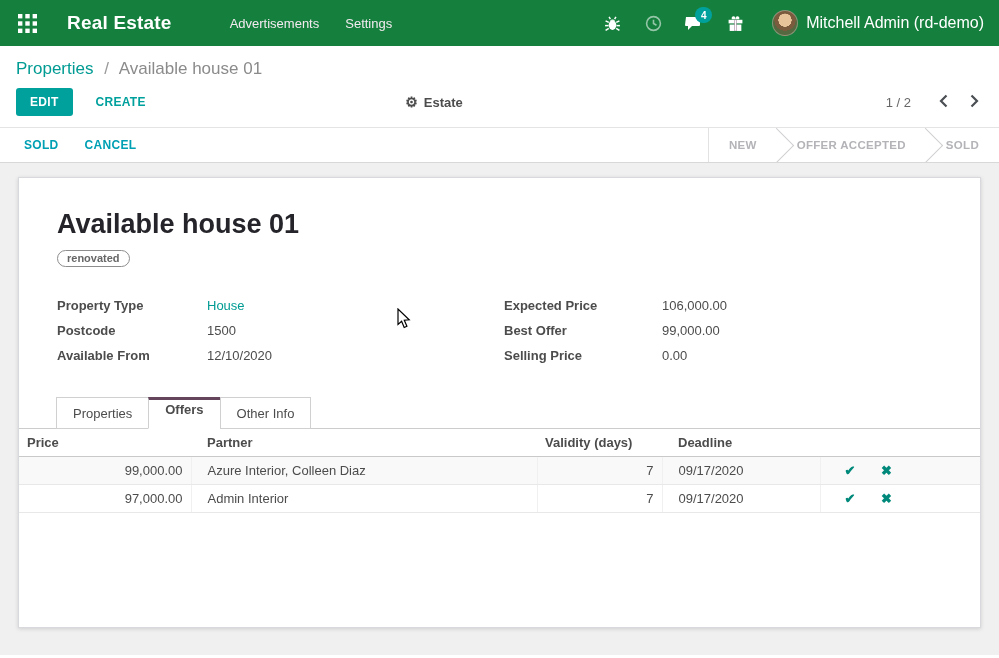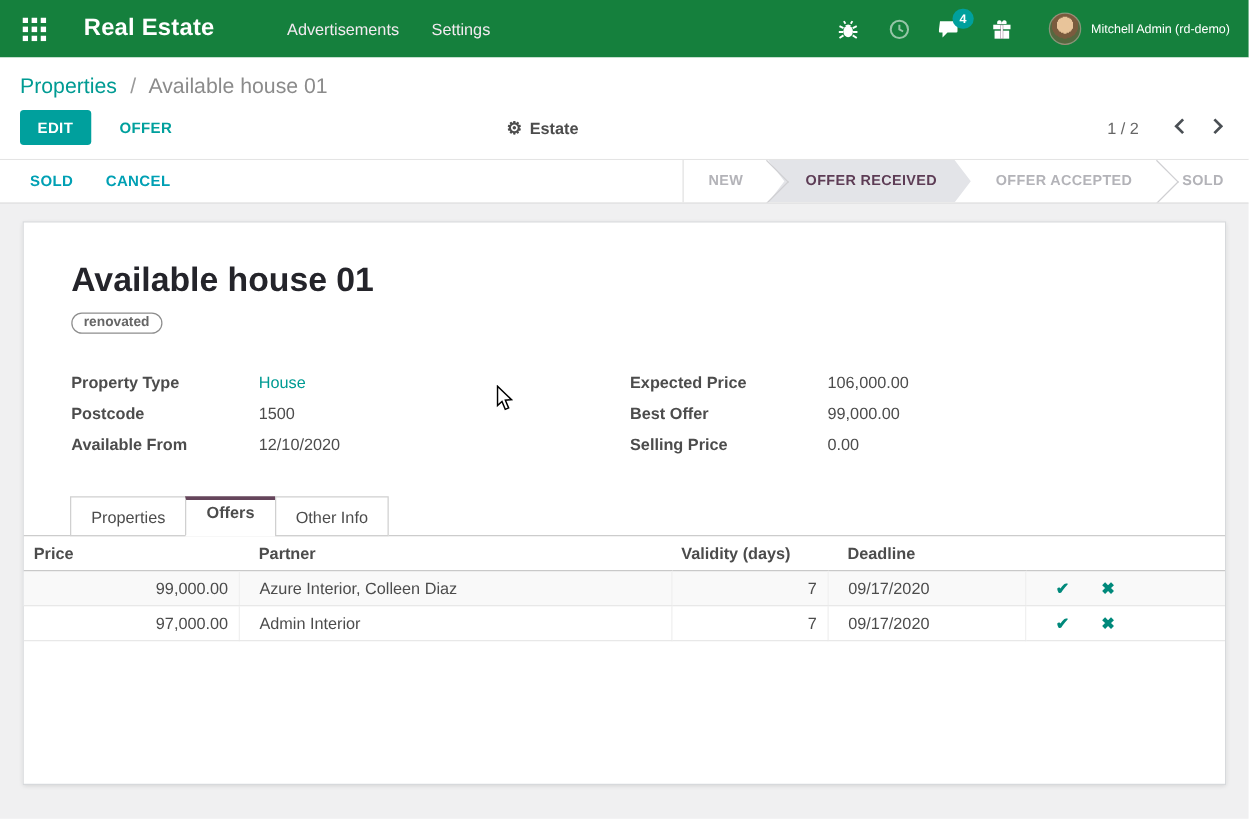--- a/index.html
+++ b/index.html
@@ -11,21 +11,21 @@
   .brand { font-size:19px; font-weight:bold; margin-left:28px; letter-spacing:.2px; }
   .nav-menu { display:flex; margin-left:56px; gap:22px; }
   .nav-menu .menu-item { font-size:13px; color:#f3eaf0; padding:6px 2px; cursor:pointer; }
   .nav-right { margin-left:auto; display:flex; align-items:center; gap:21px; }
   .nav-icon { position:relative; width:20px; height:20px; display:flex; align-items:center; justify-content:center; cursor:pointer; }
   .nav-icon svg { display:block; }
   .dim { opacity:.55; }
   .badge { position:absolute; top:-6px; left:11px; min-width:17px; height:16px; background:#00a09d; border-radius:9px; color:#fff; font-size:10px; font-weight:bold; display:flex; align-items:center; justify-content:center; padding:0 4px; }
   .user-area { display:flex; align-items:center; gap:8px; margin-left:6px; cursor:pointer; }
   .avatar { width:26px; height:26px; border-radius:50%; background:radial-gradient(circle at 50% 38%, #e8c49a 0 34%, #7a5b3e 35% 55%, #55683f 56% 100%); border:1px solid rgba(255,255,255,.3); }
-  .user-name { font-size:10px; color:#fff; }
+  .user-name { font-size:16px; color:#fff; }
 
   
   .breadcrumb-row { padding:13px 16px 2px; background:#fff; }
   .breadcrumb { font-size:17px; }
   .bc-parent { color:#009b93; cursor:pointer; }
   .bc-sep { color:#9a9a9a; margin:0 6px; }
   .bc-current { color:#8b8b8b; }
   .control-row { position:relative; background:#fff; padding:7px 16px 11px; display:flex; align-items:center; height:46px; }
   .btn-edit { background:#00a09d; color:#fff; border:none; font-family:inherit; font-size:12px; font-weight:bold; letter-spacing:.3px; padding:7px 14px; border-radius:3px; cursor:pointer; }
   .btn-create { background:none; border:none; font-family:inherit; color:#00a09d; font-size:12px; font-weight:bold; letter-spacing:.3px; margin-left:17px; padding:7px 6px; cursor:pointer; }
@@ -152,21 +152,21 @@
 <div class="breadcrumb-row">
   <div class="breadcrumb">
     <span class="bc-parent">Properties</span>
     <span class="bc-sep">/</span>
     <span class="bc-current">Available house 01</span>
   </div>
 </div>
 
 <div class="control-row">
   <button class="btn-edit">EDIT</button>
-  <button class="btn-create">OFFER</button>
+  <button class="btn-create">CREATE</button>
   <div class="action-menu">
     <span class="gear">⚙</span>
     <span>Estate</span>
   </div>
   <div class="pager">
     <span class="pager-count">1 / 2</span>
     <button class="pager-arrow">
       <svg width="9" height="14" viewBox="0 0 9 14">
           <polyline points="7.5,1.5 2,7 7.5,12.5" fill="none" stroke="#4a4f54" stroke-width="2.2"></polyline>
         </svg>
@@ -179,21 +179,20 @@
   </div>
 </div>
 
 <div class="statusbar">
   <div class="sb-buttons">
     <button class="sb-btn">SOLD</button>
     <button class="sb-btn">CANCEL</button>
   </div>
   <div class="pipeline">
     <div class="stage">NEW</div>
-    <div class="stage active">OFFER RECEIVED</div>
     <div class="stage">OFFER ACCEPTED</div>
     <div class="stage">SOLD</div>
   </div>
 </div>
 
 <div class="content">
   <div class="sheet">
     <div class="sheet-pad">
       <h1 class="sheet-title">Available house 01</h1>
       <span class="tag-pill">renovated</span>

